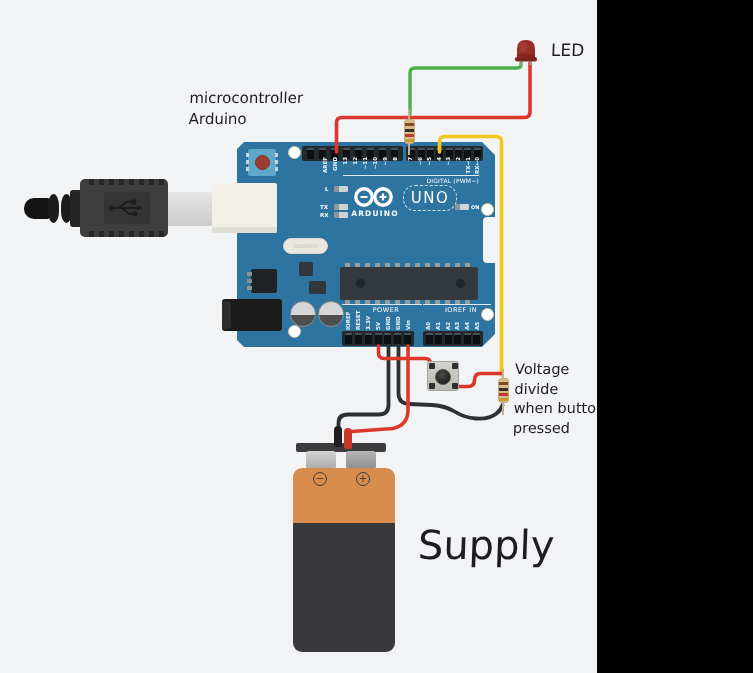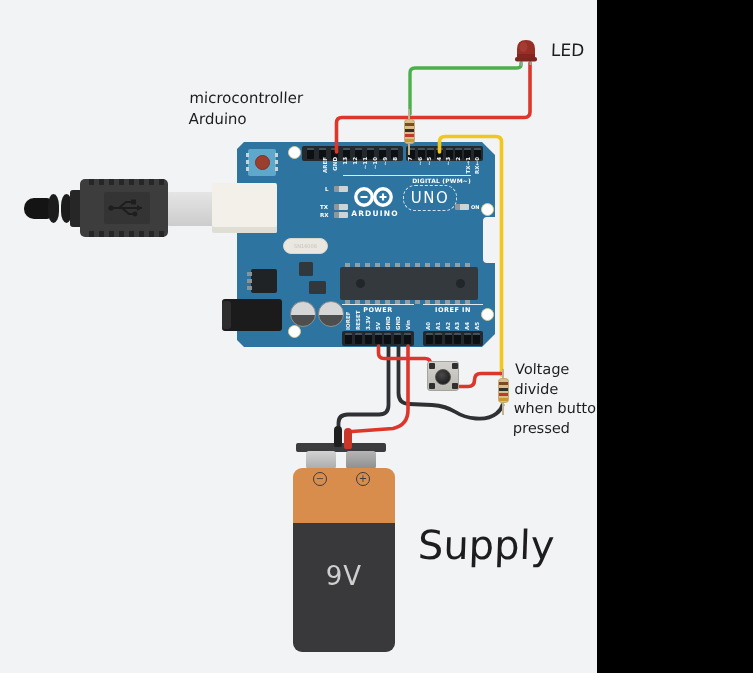--- a/index.html
+++ b/index.html
@@ -21,21 +21,21 @@
   .board{left:237px;top:142px;width:258px;height:205px;background:#2d74a1;z-index:2;
          clip-path:polygon(7px 0,245px 0,258px 13px,258px 192px,245px 205px,7px 205px,0 198px,0 7px);}
   .edge-inset{left:483px;top:217px;width:13px;height:46px;background:#f2f3f5;border-radius:4px 0 0 4px;z-index:3;}
   .hole{width:13px;height:13px;border-radius:50%;background:#fff;border:1.5px solid #cdcc9c;box-sizing:border-box;}
   .hdr{background:#23292d;border-radius:2px;display:flex;justify-content:space-evenly;align-items:center;}
   .hdr .pin{width:7px;height:9px;background:#0c1013;border-top:2px solid #46525a;border-radius:1px;}
   .pinlabel{position:absolute;width:24px;height:10px;line-height:10px;font-size:5.5px;font-weight:bold;
             color:#eef6f9;transform:rotate(-90deg);white-space:nowrap;}
   .pl-t{text-align:right;} .pl-b{text-align:left;}
   .lblgroup{position:absolute;left:0;width:100%;height:24px;}
-  .rule{border-top:1px solid rgba(255,255,255,.85);color:#fff;font-weight:bold;}
+  .rule{border-top:1px solid rgba(255,255,255,.85);color:#fff;font-weight:normal;padding-left:8px;}
   .smallbar{height:5.5px;background:linear-gradient(90deg,#8d979c 0 35%,#ced3d5 35%);border-radius:1px;}
   .tinytxt{font-size:5.5px;font-weight:bold;color:#fff;line-height:6px;}
   .chip{background:#30383d;border-radius:1.5px;}
   .dip{background:#34393d;border-radius:2px;}
   .dip:before,.dip:after{content:"";position:absolute;left:5px;right:5px;height:4px;
         background:repeating-linear-gradient(90deg,#949da2 0 5px,transparent 5px 10px);}
   .dip:before{top:-4px;} .dip:after{bottom:-4px;}
   .dipdot{position:absolute;width:9px;height:9px;border-radius:50%;background:#21262a;}
   .cap{width:26px;height:26px;border-radius:50%;border:1px solid #8f8f8f;box-sizing:border-box;
        background:linear-gradient(180deg,#d6d6d6 55%,#4e4e4e 55%);z-index:4;}
@@ -247,21 +247,20 @@
   </div>
   <div class="usb-part" style="left:168px;top:192px;width:45px;height:34px;background:linear-gradient(#e5e5e5,#cccccc);border-radius:1px;"></div>
   <div class="usb-part" style="left:212px;top:183px;width:65px;height:50px;background:#f2f0e9;border-radius:2px;box-shadow:inset 0 -6px 0 #deded4;"></div>
 
   <div class="abs bat-bar"></div>
   <div class="abs bat-post" style="left:306px;background:linear-gradient(#d2d2d2,#ababab);"></div>
   <div class="abs bat-post" style="left:346px;background:linear-gradient(#b5b5b5,#8e8e8e);"></div>
   <div class="abs bat-body">
     <div class="term" style="left:20px;">−</div>
     <div class="term" style="left:63px;">+</div>
-    <div class="bat-9v">9V</div>
   </div>
 
   <svg class="wires" width="753" height="673" viewBox="0 0 753 673">
     <g fill="none" stroke-linecap="round" stroke-linejoin="round">
       <path stroke="#2e3033" stroke-width="3.8" d="M388.5 346 L388.5 405 Q388.5 414.5 379 414.5 L348 414.5 Q338.5 414.5 338.5 423 L338.5 431"></path>
       <path stroke="#2e3033" stroke-width="3.8" d="M398.5 346 L398.5 393 Q398.5 403.5 409 404 L432 405 Q446 406 455.5 412 Q464 417.5 476 418.5 Q489 419.5 496.5 413.5 Q501.5 409.5 502.5 405"></path>
       <path stroke="#f2c71d" stroke-width="3.6" d="M439.5 152 L439.5 142 Q439.5 136.5 445 136.5 L496 136.5 Q501.5 136.5 501.5 142 L501.5 375"></path>
       <path stroke="#4cb04a" stroke-width="3.4" d="M521 63 L521 65 Q521 68 516 68 L415 68 Q410 68 410 73 L410 114"></path>
       <path stroke="#dd372c" stroke-width="3.6" d="M530 63 L530 112 Q530 117.5 524.5 117.5 L342 117.5 Q336.5 117.5 336.5 123 L336.5 152"></path>
       <path stroke="#dd372c" stroke-width="3.6" d="M378.5 346 L378.5 353 Q378.5 358.5 384 358.5 L425 358.5 Q430.5 358.5 430.5 364 L430.5 368"></path>

